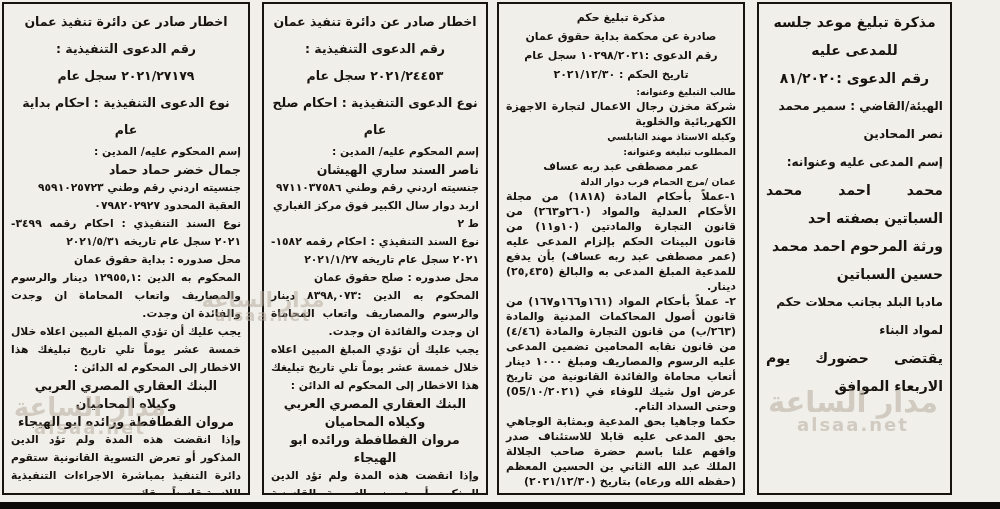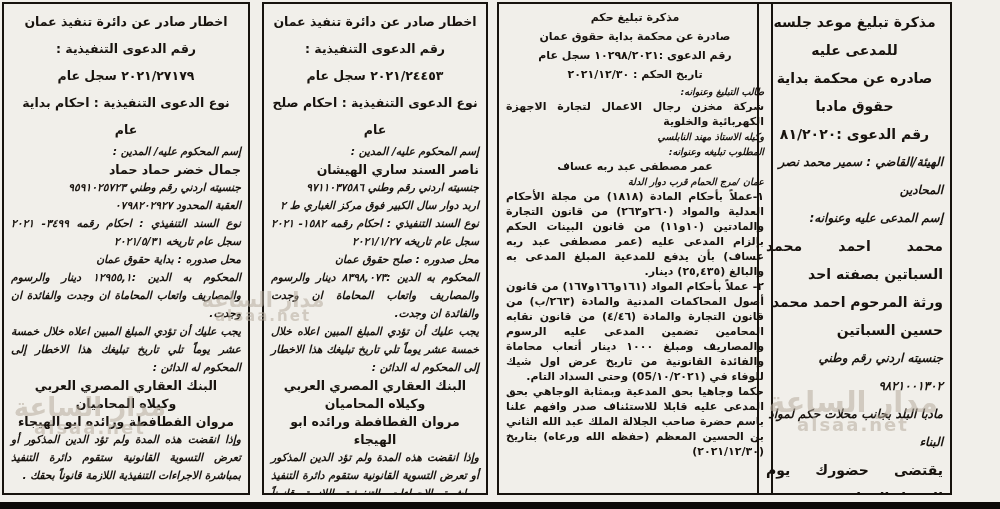--- a/index.html
+++ b/index.html
@@ -22,27 +22,27 @@
   }
   .notice{
     position:absolute;
     top:2px;bottom:14px;
     border:2px solid #17130e;
     box-sizing:border-box;
     padding:4px 7px 2px 7px;
     overflow:hidden;
   }
   .n-a{left:757px;width:195px;font-size:14px;line-height:28px;}
-  .n-b{left:497px;width:276px;font-size:11px;line-height:15px;}
+  .n-b{left:497px;width:248px;font-size:11px;line-height:15px;}
   .n-c{left:262px;width:226px;font-size:12.5px;line-height:18px;}
   .n-d{left:2px;width:248px;font-size:12.5px;line-height:18px;}
   .ln{text-align:right;}
   .ln.c{text-align:center;}
   .ln.j{text-align:justify;text-justify:inter-word;}
-  .ln.sm{font-size:86%;font-style:italic;}
+  .ln.sm{font-size:86%;}
   .n-b .ln.sp{line-height:19px;}
   .n-c .ln.sp,.n-d .ln.sp{line-height:27px;}
   .wm{
     position:absolute;
     color:var(--wm);
     opacity:.55;
     text-align:center;
     pointer-events:none;
     z-index:3;
   }
@@ -57,27 +57,25 @@
     background:#0c0a08;
   }
 </style>
 </head>
 <body>
 
 <div class="page">
 
   <div class="notice n-a">
       <div class="ln c">مذكرة تبليغ موعد جلسه للمدعى عليه</div>
-      <div class="ln c">صادره عن محكمة بداية حقوق مادبا</div>
       <div class="ln c">رقم الدعوى :٨١/٢٠٢٠</div>
       <div class="ln r sm">الهيئة/القاضي : سمير  محمد نصر المحادين</div>
       <div class="ln r sm">إسم المدعى عليه وعنوانه:</div>
       <div class="ln j">محمد احمد محمد السباتين بصفته احد</div>
       <div class="ln r">ورثة المرحوم احمد محمد حسين السباتين</div>
-      <div class="ln r sm">جنسيته اردني رقم وطني ٩٨٢١٠٠١٣٠٢</div>
       <div class="ln r sm">مادبا البلد بجانب محلات حكم لمواد البناء</div>
       <div class="ln j">يقتضى حضورك يوم الاربعاء   الموافق</div>
     </div>
 
   <div class="notice n-b">
       <div class="ln c sp">مذكرة تبليغ حكم</div>
       <div class="ln c sp">صادرة عن محكمة بداية حقوق عمان</div>
       <div class="ln c sp">رقم الدعوى :١٠٢٩٨/٢٠٢١ سجل عام</div>
       <div class="ln c sp">تاريخ الحكم : ٢٠٢١/١٢/٣٠</div>
       <div class="ln r sm">طالب التبليغ وعنوانه:</div>

